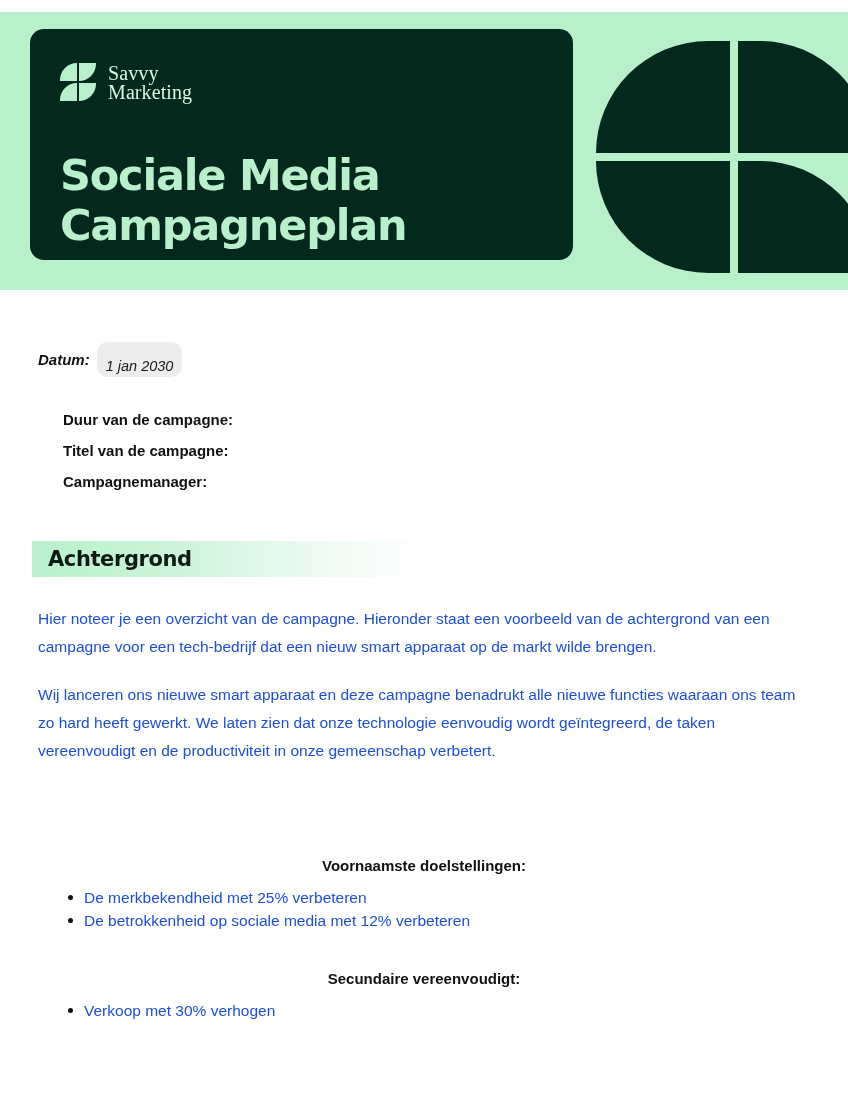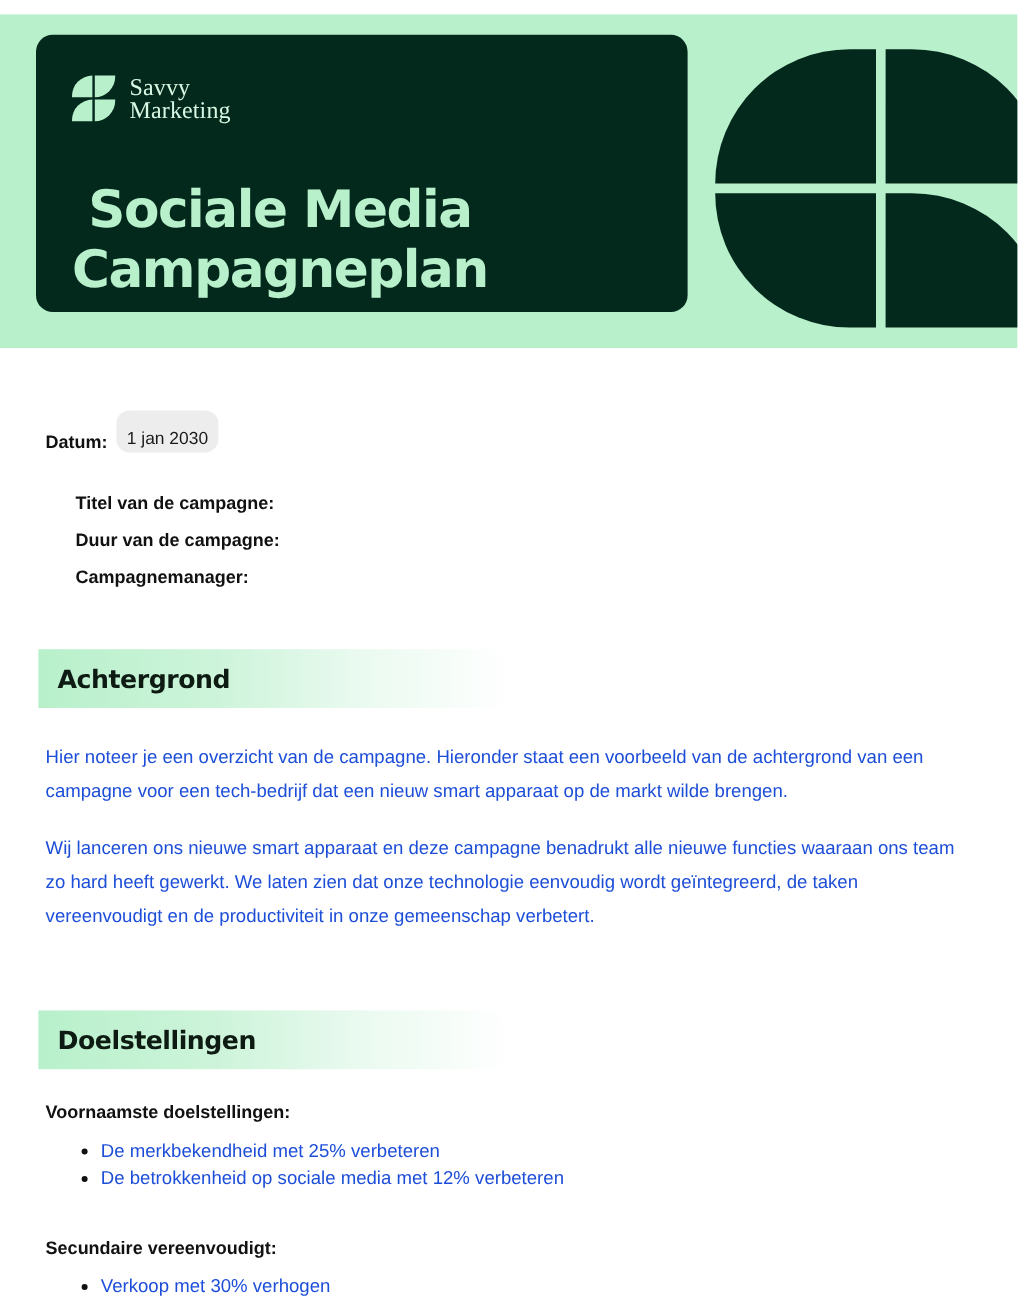--- a/index.html
+++ b/index.html
@@ -78,21 +78,20 @@
   .header-title {
     position: absolute;
     left: 30px;
     top: 92px;
     color: #b8f0cb;
     font-family: "DejaVu Sans", sans-serif;
     font-weight: bold;
     font-size: 43px;
     line-height: 50px;
     letter-spacing: -1.2px;
-    text-align: center;
   }
   .header-title .t-line { display: block; white-space: nowrap; }
 
   
   .header-deco {
     position: absolute;
     left: 596px;
     top: 29px;
     width: 276px;
     height: 232px;
@@ -119,22 +118,23 @@
 
   .meta-block {
     padding: 52px 0 0 38px;
   }
 
   .date-row {
     font-size: 15px;
     font-weight: bold;
     color: #111111;
     display: flex;
-    align-items: flex-end;
+    align-items: center;
     gap: 4px;
+    font-style: italic;
   }
   .date-chip {
     display: inline-block;
     background: #ededed;
     border-radius: 11px;
     padding: 16px 9px 3px 9px;
     font-size: 14.5px;
     font-weight: normal;
     color: #1a1a1a;
     margin-left: 3px;
@@ -149,21 +149,21 @@
     font-size: 15px;
     font-weight: bold;
     color: #111111;
     line-height: 31px;
   }
 
   
   .section-band {
     margin-left: 32px;
     width: 394px;
-    height: 49px;
+    height: 36px;
     background: linear-gradient(to right, #b8f0cb 0%, #cdf4da 38%, #eafaf0 68%, #ffffff 100%);
     display: flex;
     align-items: center;
     box-sizing: border-box;
     padding-left: 16px;
   }
   .section-band h2 {
     margin: 0;
     font-family: "DejaVu Sans", sans-serif;
     font-size: 21px;
@@ -182,20 +182,21 @@
     color: #1d4ed8;
     margin: 0 0 20px 0;
     max-width: 778px;
   }
 
   .sub-label {
     font-size: 15px;
     font-weight: bold;
     color: #111111;
     margin: 0 0 12px 0;
+    text-align: center;
   }
 
   .bullets {
     margin: 0 0 20px 0;
     padding-left: 30px;
     list-style: none;
   }
   .bullets li {
     font-size: 15.5px;
     line-height: 23px;
@@ -256,42 +257,39 @@
 
 <div class="content">
 
   <div class="meta-block">
     <div class="date-row">
       <span>Datum:</span>
       <span class="date-chip">1 jan 2030</span>
     </div>
 
     <ul class="field-list">
+      <li>Duur van de campagne:</li>
       <li>Titel van de campagne:</li>
-      <li>Duur van de campagne:</li>
       <li>Campagnemanager:</li>
     </ul>
   </div>
 
   <div class="gap-lg"></div>
 
   <div class="section-band">
     <h2>Achtergrond</h2>
   </div>
   <div class="gap-md"></div>
   <div class="section-body">
     <p class="para">Hier noteer je een overzicht van de campagne. Hieronder staat een voorbeeld van de achtergrond van een campagne voor een tech-bedrijf dat een nieuw smart apparaat op de markt wilde brengen.</p>
     <p class="para">Wij lanceren ons nieuwe smart apparaat en deze campagne benadrukt alle nieuwe functies waaraan ons team zo hard heeft gewerkt. We laten zien dat onze technologie eenvoudig wordt geïntegreerd, de taken vereenvoudigt en de productiviteit in onze gemeenschap verbetert.</p>
   </div>
 
   <div class="gap-lg"></div>
 
-  <div class="section-band">
-    <h2>Doelstellingen</h2>
-  </div>
   <div class="gap-md"></div>
   <div class="section-body">
 
     <p class="sub-label">Voornaamste doelstellingen:</p>
     <ul class="bullets">
       <li>De merkbekendheid met 25% verbeteren</li>
       <li>De betrokkenheid op sociale media met 12% verbeteren</li>
     </ul>
 
     <div class="gap-sm"></div>

